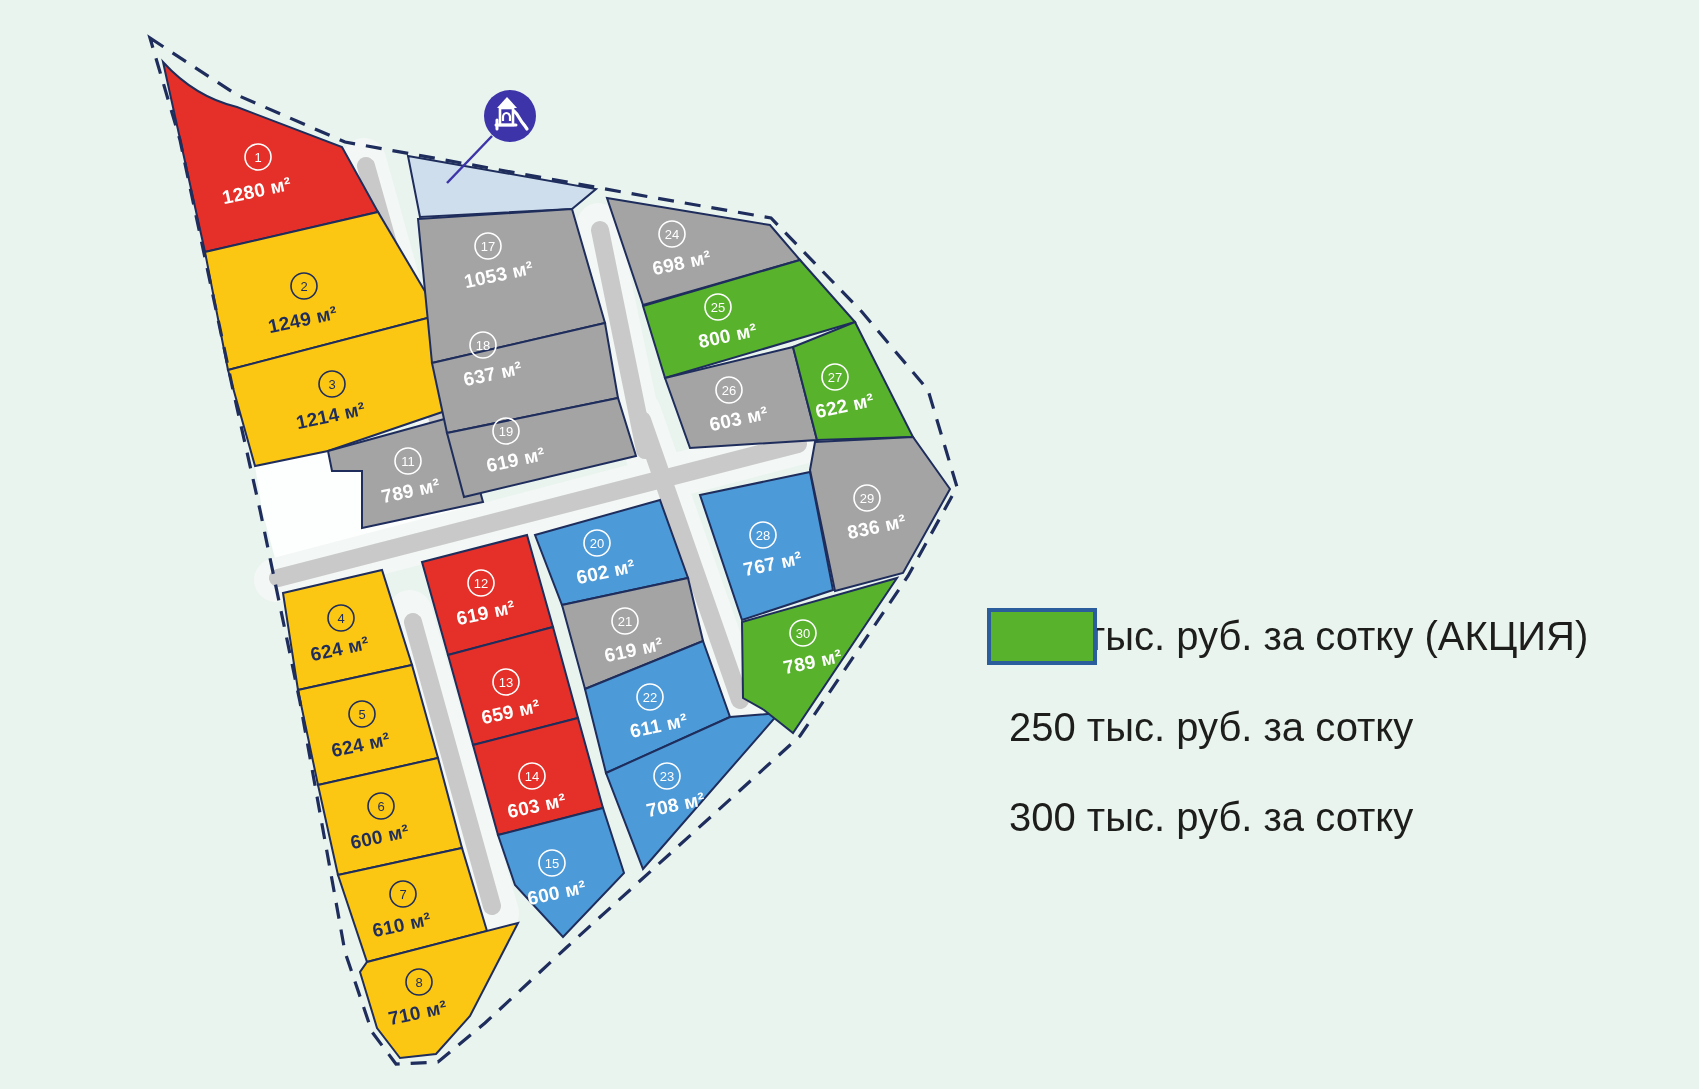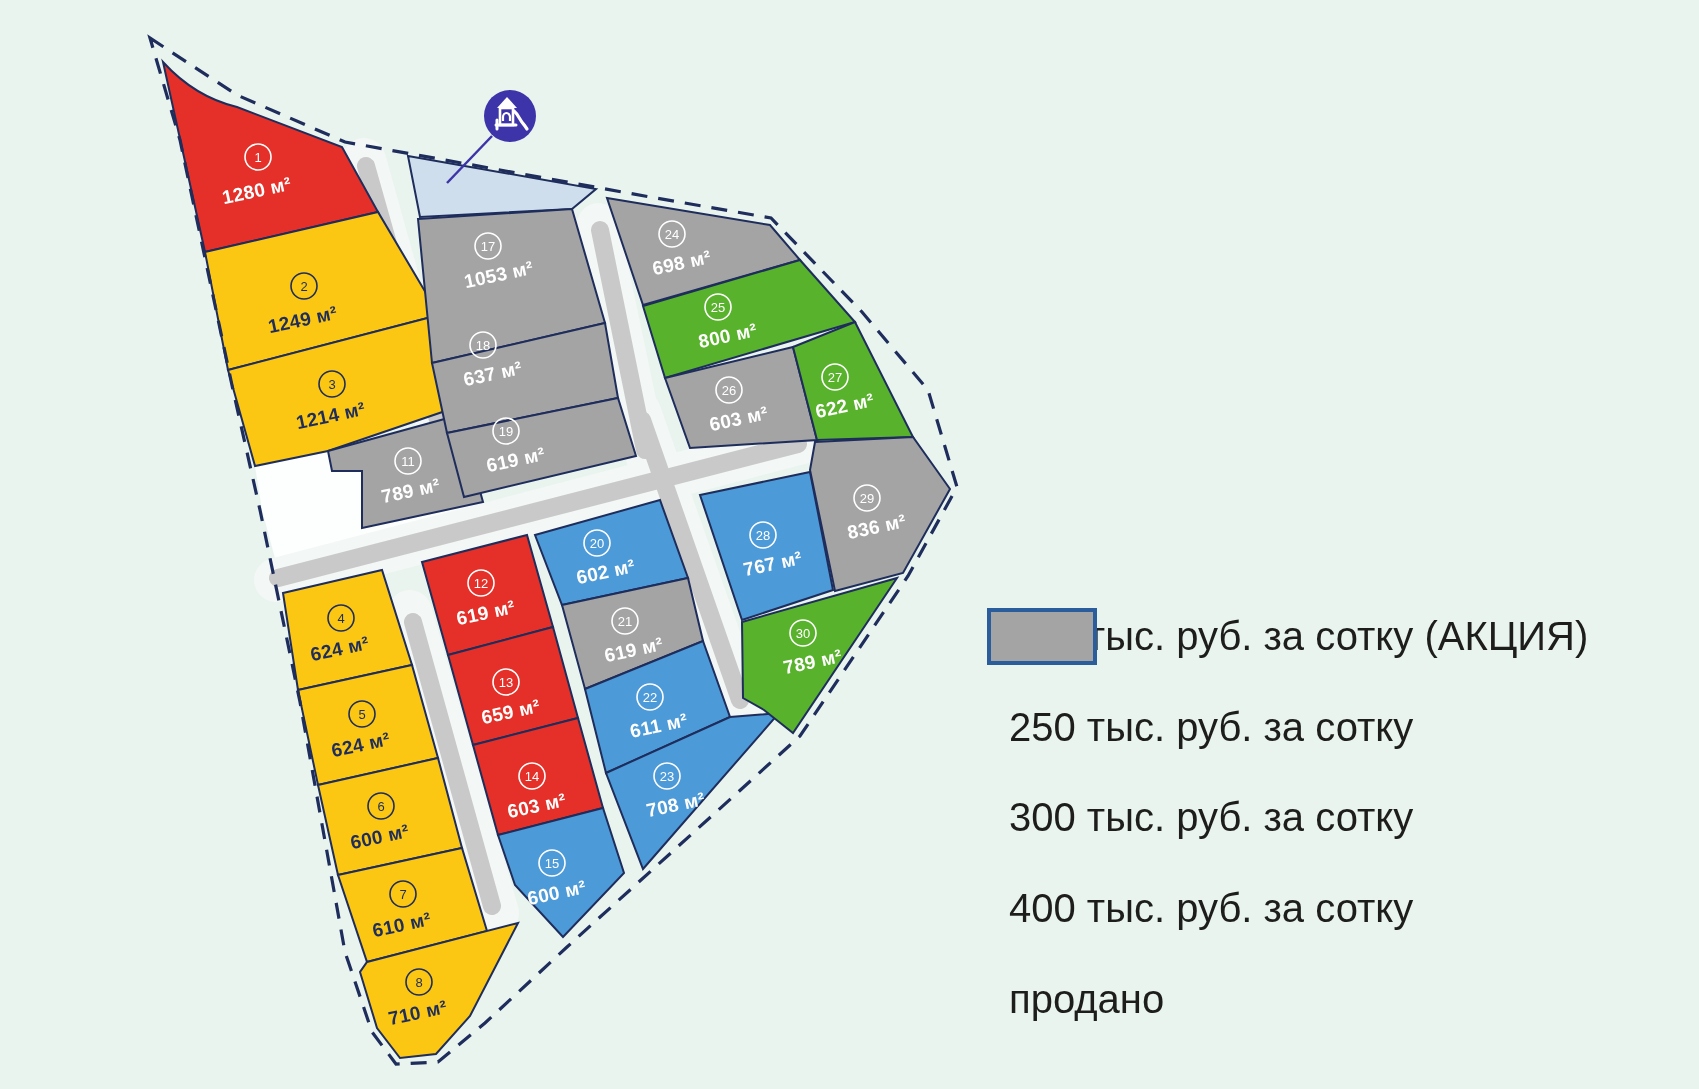--- a/index.html
+++ b/index.html
@@ -268,22 +268,15 @@
     <div class="legend-row">
       <svg class="swatch" width="110" height="57">
         <rect x="2" y="2" width="106" height="53" stroke="#2B5D9C" stroke-width="4" fill="#4D9AD8"></rect>
       </svg>
       <span class="legend-label">300 тыс. руб. за сотку</span>
     </div>
     <div class="legend-row">
       <svg class="swatch" width="110" height="57">
         <rect x="2" y="2" width="106" height="53" stroke="#2B5D9C" stroke-width="4" fill="#58B22C"></rect>
       </svg>
-      <span class="legend-label">400 тыс. руб. за сотку</span>
-    </div>
-    <div class="legend-row">
-      <svg class="swatch" width="110" height="57">
-        <rect x="2" y="2" width="106" height="53" stroke="#2B5D9C" stroke-width="4" fill="#A4A4A4"></rect>
-      </svg>
-      <span class="legend-label">продано</span>
     </div>
   </div>
 </div>
 
 </body></html>

